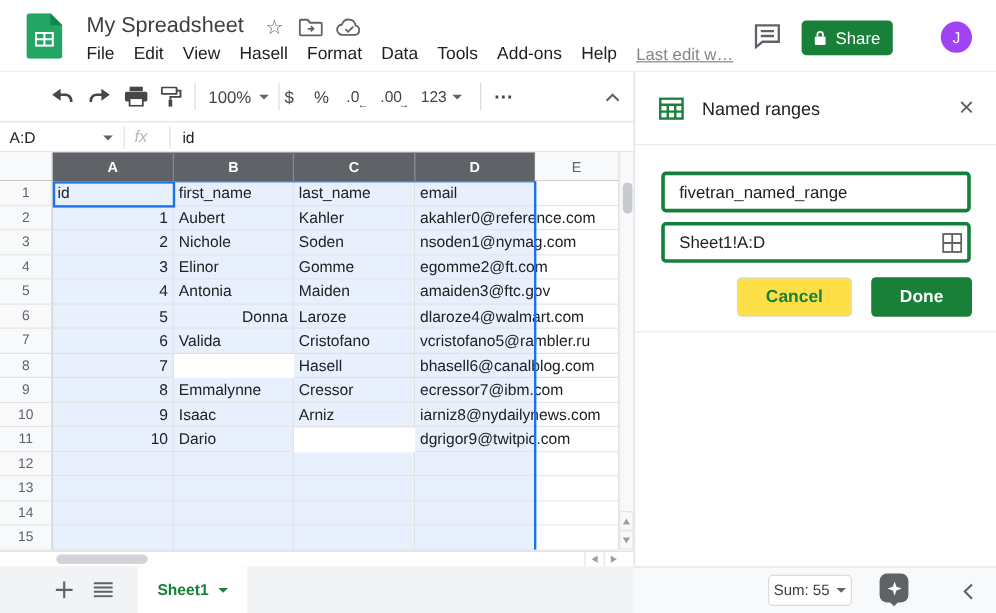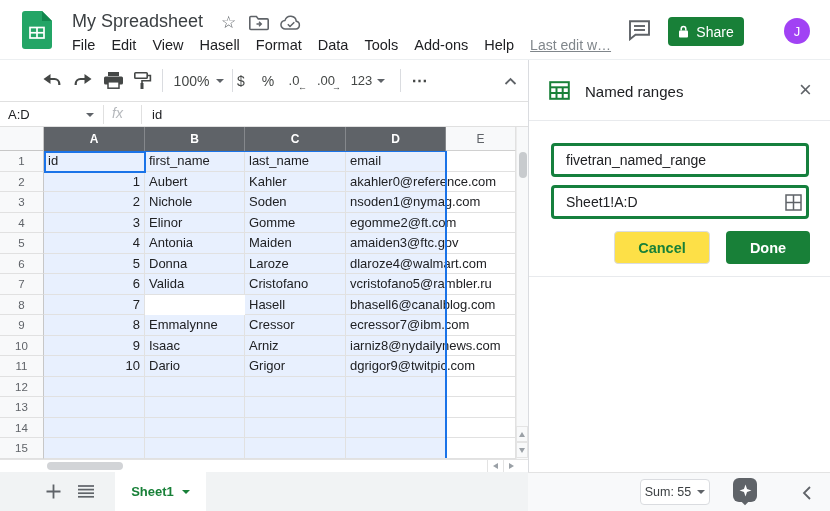--- a/index.html
+++ b/index.html
@@ -301,21 +301,21 @@
         <div class="cell sel dcol dcol-bg" style="left: 346px; top: 61.5px; width: 100px; height: 20.5px; line-height: 19.5px;">egomme2@ft.com</div>
         <div class="cell" style="left: 446px; top: 61.5px; width: 70px; height: 20.5px; line-height: 19.5px;"></div>
         <div class="rowhead" style="top: 82px; height: 20.5px; line-height: 20.5px;">5</div>
         <div class="cell sel num" style="left: 44px; top: 82px; width: 101px; height: 20.5px; line-height: 19.5px;">4</div>
         <div class="cell sel" style="left: 145px; top: 82px; width: 100px; height: 20.5px; line-height: 19.5px;">Antonia</div>
         <div class="cell sel" style="left: 245px; top: 82px; width: 101px; height: 20.5px; line-height: 19.5px;">Maiden</div>
         <div class="cell sel dcol dcol-bg" style="left: 346px; top: 82px; width: 100px; height: 20.5px; line-height: 19.5px;">amaiden3@ftc.gov</div>
         <div class="cell" style="left: 446px; top: 82px; width: 70px; height: 20.5px; line-height: 19.5px;"></div>
         <div class="rowhead" style="top: 102.5px; height: 20.5px; line-height: 20.5px;">6</div>
         <div class="cell sel num" style="left: 44px; top: 102.5px; width: 101px; height: 20.5px; line-height: 19.5px;">5</div>
-        <div class="cell sel" style="left: 145px; top: 102.5px; width: 100px; height: 20.5px; line-height: 19.5px;">Donna</div>
+        <div class="cell sel" style="left: 145px; top: 102.5px; width: 100px; height: 20.5px; line-height: 19.5px; text-align: right;">Donna</div>
         <div class="cell sel" style="left: 245px; top: 102.5px; width: 101px; height: 20.5px; line-height: 19.5px;">Laroze</div>
         <div class="cell sel dcol dcol-bg" style="left: 346px; top: 102.5px; width: 100px; height: 20.5px; line-height: 19.5px;">dlaroze4@walmart.com</div>
         <div class="cell" style="left: 446px; top: 102.5px; width: 70px; height: 20.5px; line-height: 19.5px;"></div>
         <div class="rowhead" style="top: 123px; height: 20.5px; line-height: 20.5px;">7</div>
         <div class="cell sel num" style="left: 44px; top: 123px; width: 101px; height: 20.5px; line-height: 19.5px;">6</div>
         <div class="cell sel" style="left: 145px; top: 123px; width: 100px; height: 20.5px; line-height: 19.5px;">Valida</div>
         <div class="cell sel" style="left: 245px; top: 123px; width: 101px; height: 20.5px; line-height: 19.5px;">Cristofano</div>
         <div class="cell sel dcol dcol-bg" style="left: 346px; top: 123px; width: 100px; height: 20.5px; line-height: 19.5px;">vcristofano5@rambler.ru</div>
         <div class="cell" style="left: 446px; top: 123px; width: 70px; height: 20.5px; line-height: 19.5px;"></div>
         <div class="rowhead" style="top: 143.5px; height: 20.5px; line-height: 20.5px;">8</div>
@@ -331,21 +331,20 @@
         <div class="cell" style="left: 446px; top: 164px; width: 70px; height: 20.5px; line-height: 19.5px;"></div>
         <div class="rowhead" style="top: 184.5px; height: 20.5px; line-height: 20.5px;">10</div>
         <div class="cell sel num" style="left: 44px; top: 184.5px; width: 101px; height: 20.5px; line-height: 19.5px;">9</div>
         <div class="cell sel" style="left: 145px; top: 184.5px; width: 100px; height: 20.5px; line-height: 19.5px;">Isaac</div>
         <div class="cell sel" style="left: 245px; top: 184.5px; width: 101px; height: 20.5px; line-height: 19.5px;">Arniz</div>
         <div class="cell sel dcol dcol-bg" style="left: 346px; top: 184.5px; width: 100px; height: 20.5px; line-height: 19.5px;">iarniz8@nydailynews.com</div>
         <div class="cell" style="left: 446px; top: 184.5px; width: 70px; height: 20.5px; line-height: 19.5px;"></div>
         <div class="rowhead" style="top: 205px; height: 20.5px; line-height: 20.5px;">11</div>
         <div class="cell sel num" style="left: 44px; top: 205px; width: 101px; height: 20.5px; line-height: 19.5px;">10</div>
         <div class="cell sel" style="left: 145px; top: 205px; width: 100px; height: 20.5px; line-height: 19.5px;">Dario</div>
-        <div class="cell sel" style="left: 245px; top: 205px; width: 101px; height: 20.5px; line-height: 19.5px;">Grigor</div>
         <div class="cell sel dcol dcol-bg" style="left: 346px; top: 205px; width: 100px; height: 20.5px; line-height: 19.5px;">dgrigor9@twitpic.com</div>
         <div class="cell" style="left: 446px; top: 205px; width: 70px; height: 20.5px; line-height: 19.5px;"></div>
         <div class="rowhead" style="top: 225.5px; height: 20.5px; line-height: 20.5px;">12</div>
         <div class="cell sel" style="left: 44px; top: 225.5px; width: 101px; height: 20.5px; line-height: 19.5px;"></div>
         <div class="cell sel" style="left: 145px; top: 225.5px; width: 100px; height: 20.5px; line-height: 19.5px;"></div>
         <div class="cell sel" style="left: 245px; top: 225.5px; width: 101px; height: 20.5px; line-height: 19.5px;"></div>
         <div class="cell sel dcol dcol-bg" style="left: 346px; top: 225.5px; width: 100px; height: 20.5px; line-height: 19.5px;"></div>
         <div class="cell" style="left: 446px; top: 225.5px; width: 70px; height: 20.5px; line-height: 19.5px;"></div>
         <div class="rowhead" style="top: 246px; height: 20.5px; line-height: 20.5px;">13</div>
         <div class="cell sel" style="left: 44px; top: 246px; width: 101px; height: 20.5px; line-height: 19.5px;"></div>

